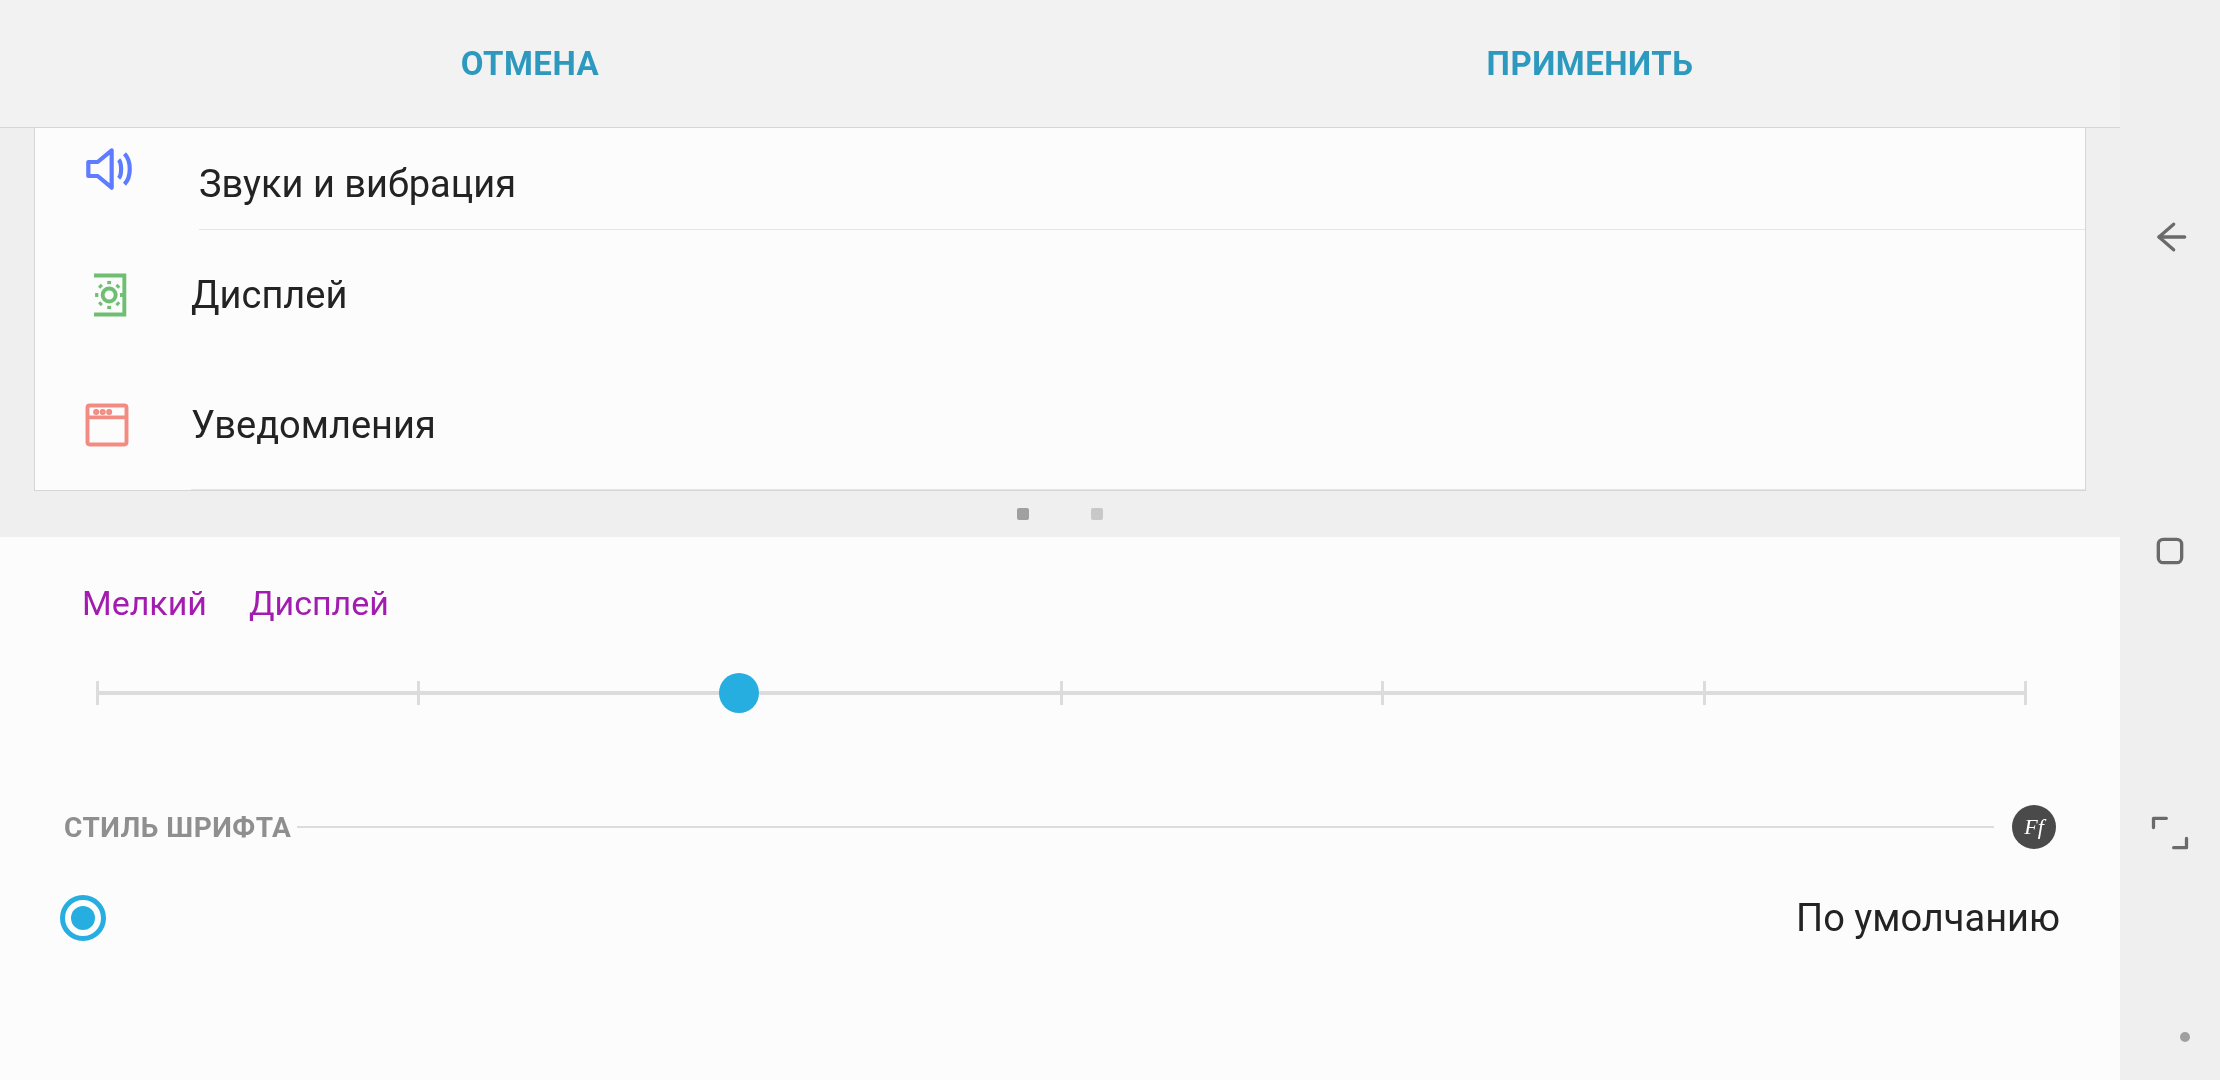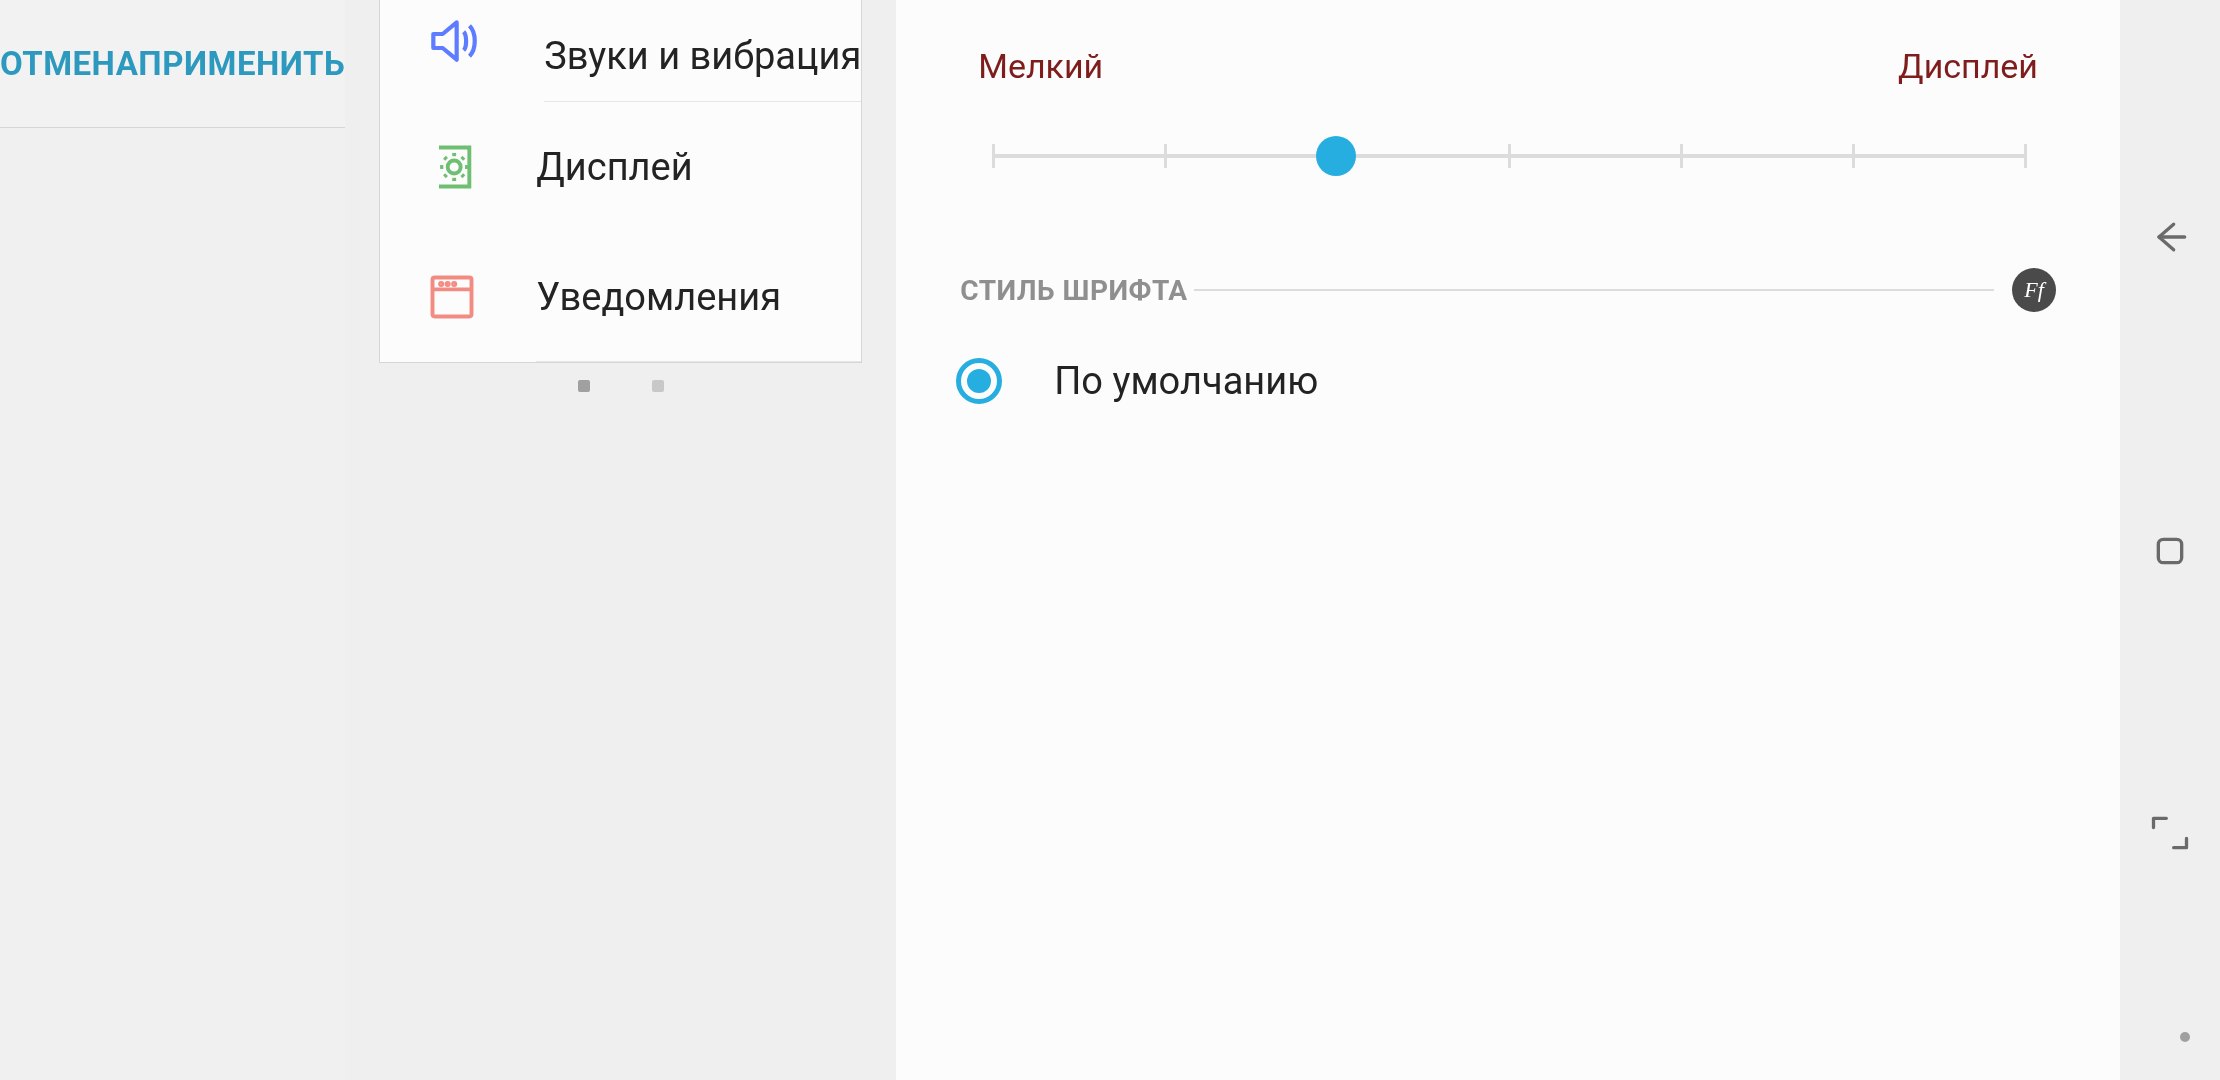--- a/index.html
+++ b/index.html
@@ -1,19 +1,19 @@
 <!DOCTYPE html>
 <html><head>
 <meta charset="utf-8">
 <style>
   * { box-sizing: border-box; margin: 0; padding: 0; }
   html, body { width: 2220px; height: 1080px; font-family: -apple-system, "Segoe UI", Roboto, sans-serif; }
   body { display: flex; background: #f0f0f0; }
 
-  .main { width: 2120px; height: 1080px; display: flex; flex-direction: row; }
+  .main { width: 2120px; height: 1080px; display: flex; flex-direction: column; }
 
   .top-bar {
     height: 128px;
     background: #f2f2f2;
     display: flex;
     border-bottom: 1px solid #d6d6d6;
   }
   .top-btn {
     flex: 1;
     display: flex;
@@ -97,24 +97,24 @@
     white-space: nowrap;
   }
   .section-line {
     flex: 1;
     height: 2px;
     background: #dcdcdc;
   }
 
   .slider-labels {
     display: flex;
-    justify-content: space-between;
     padding: 46px 82px 0 82px;
     font-size: 34px;
-    color: #7f1d1d;
+    color: #a21caf;
+    gap: 42px;
   }
 
   .slider {
     position: relative;
     margin: 50px 96px 0 96px;
     height: 40px;
   }
   .slider-track {
     position: absolute;
     top: 18px;
@@ -158,20 +158,21 @@
     font-family: serif;
     font-size: 22px;
     margin-left: 12px;
   }
 
   .radio-row {
     display: flex;
     align-items: center;
     padding: 46px 60px 0 60px;
     gap: 52px;
+    justify-content: space-between;
   }
   .radio {
     width: 46px;
     height: 46px;
     border-radius: 50%;
     border: 5px solid #27aee0;
     display: flex;
     align-items: center;
     justify-content: center;
   }

